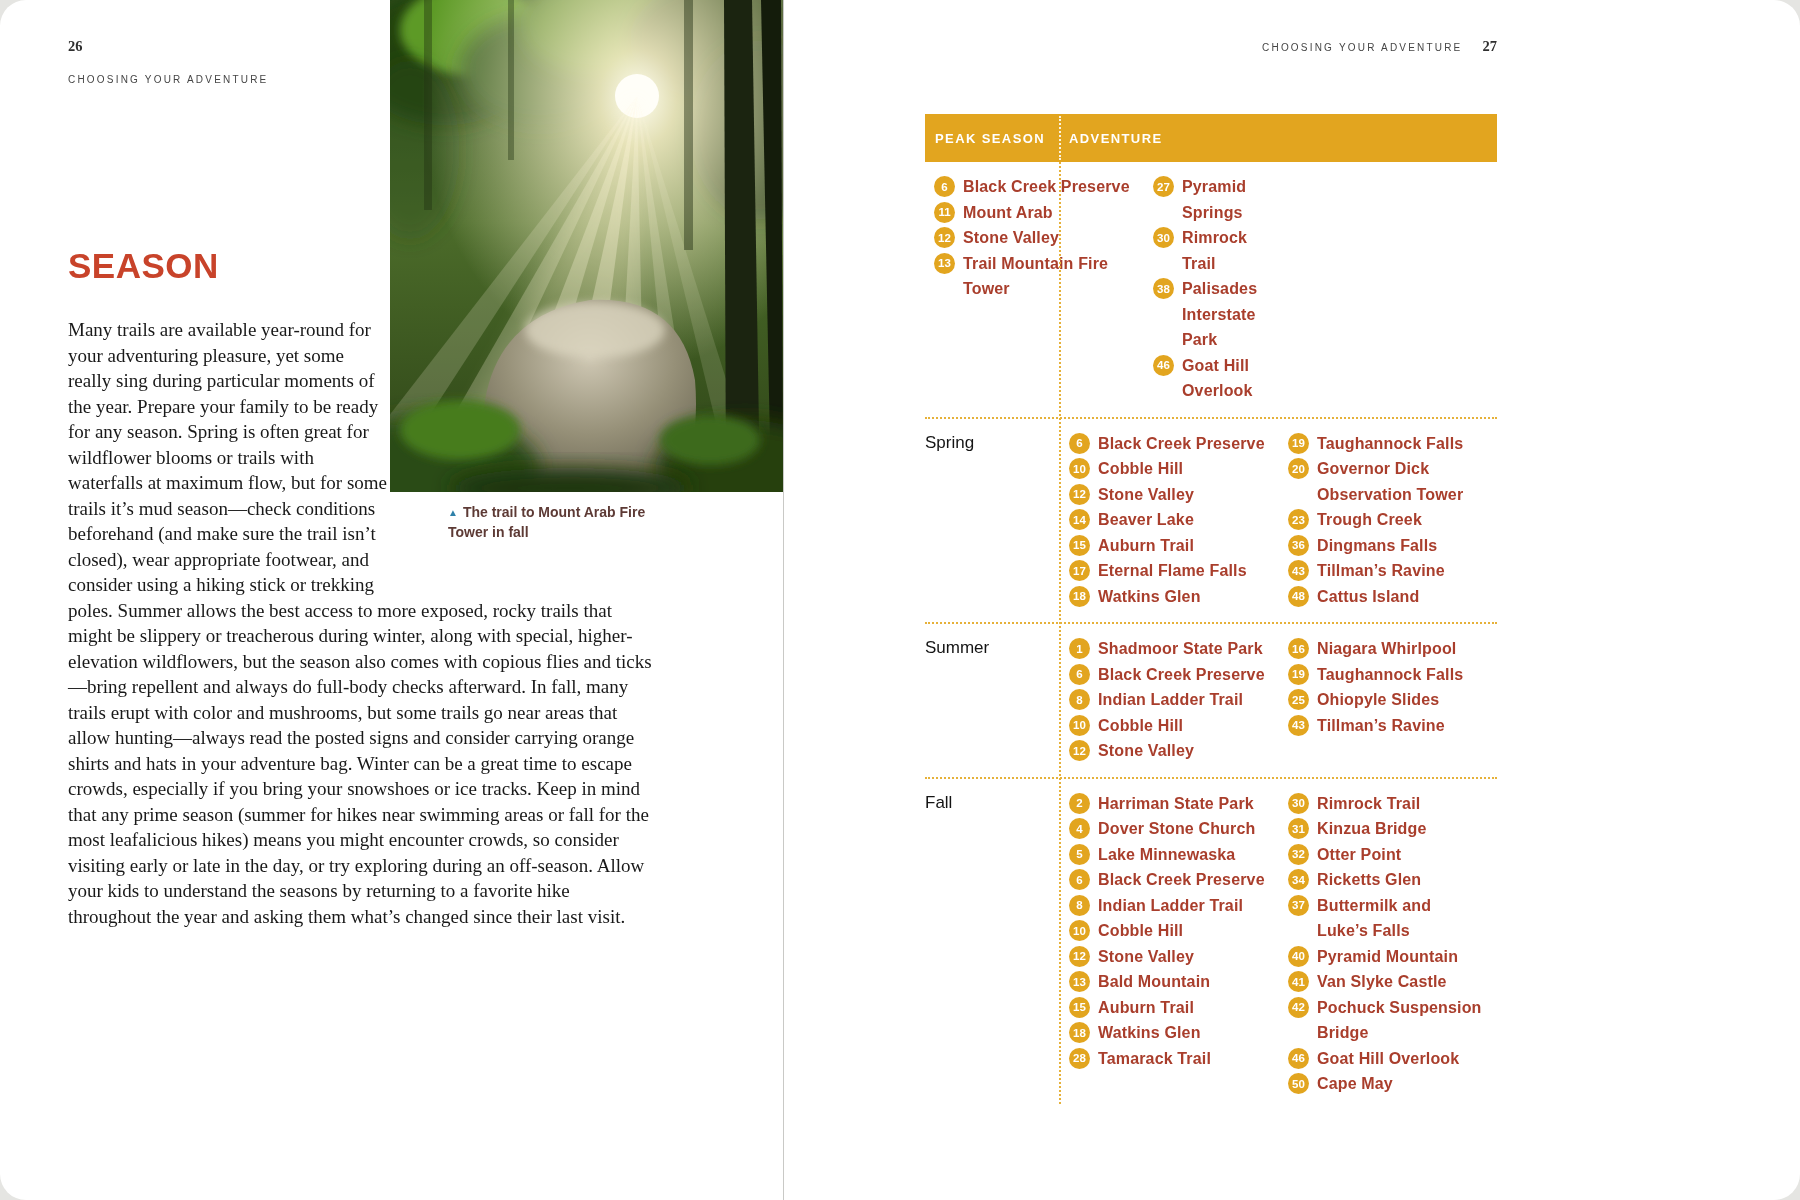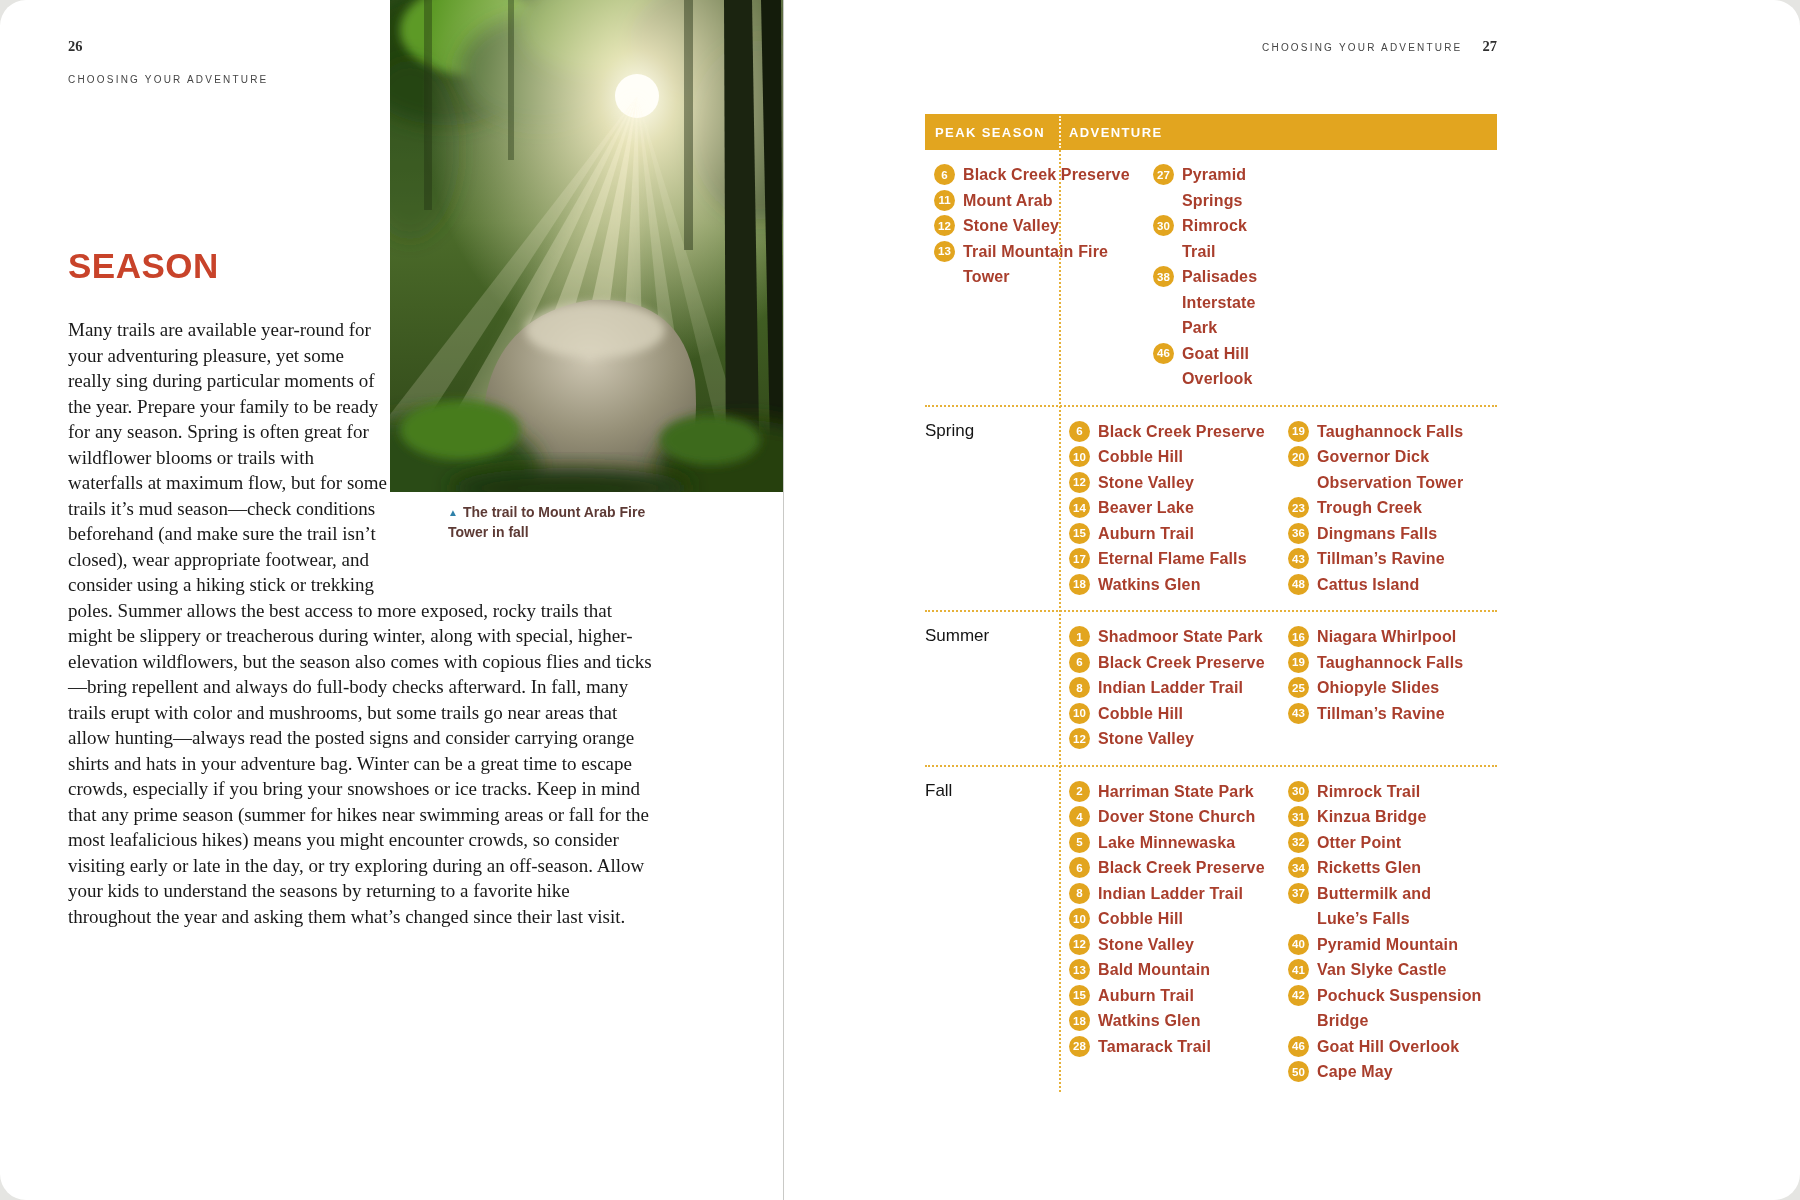--- a/index.html
+++ b/index.html
@@ -20,21 +20,21 @@
   .floatspacer{float:right;width:278px;height:520px;}
   h1.title{margin:150px 0 0 0;font-size:35px;line-height:40px;font-weight:bold;
            letter-spacing:.5px;color:#c8432a;}
   p.body{margin:31px 16px 0 0;font-family:"Liberation Serif","DejaVu Serif",serif;
          font-size:19px;line-height:25.5px;color:#191919;}
 
   
   .page-right{position:absolute;left:783px;top:0;width:1017px;height:1200px;}
   .folio-r{position:absolute;top:38px;right:303px;display:flex;align-items:baseline;gap:20px;}
   .season-table{position:absolute;left:142px;top:114px;width:572px;}
-  .thead{position:relative;display:grid;grid-template-columns:135px 1fr;height:36px;
+  .thead{position:relative;display:grid;grid-template-columns:135px 1fr;height:48px;
          background:#e2a51f;color:#fff;align-items:center;}
   .thead .th{font-size:13px;font-weight:bold;letter-spacing:1.4px;}
   .th1{padding-left:10px;}
   .th2{padding-left:9px;}
   .vline-white{position:absolute;left:134px;top:2px;bottom:2px;border-left:2px dotted rgba(255,255,255,.85);}
   .tbody{position:relative;}
   .vline-gold{position:absolute;left:134px;top:0;bottom:6px;border-left:2px dotted #e6b13a;}
   .section{display:grid;grid-template-columns:135px 1fr;padding:12px 0 13px 0;
            border-bottom:2px dotted #e6b13a;}
   .section:last-child{border-bottom:none;}

